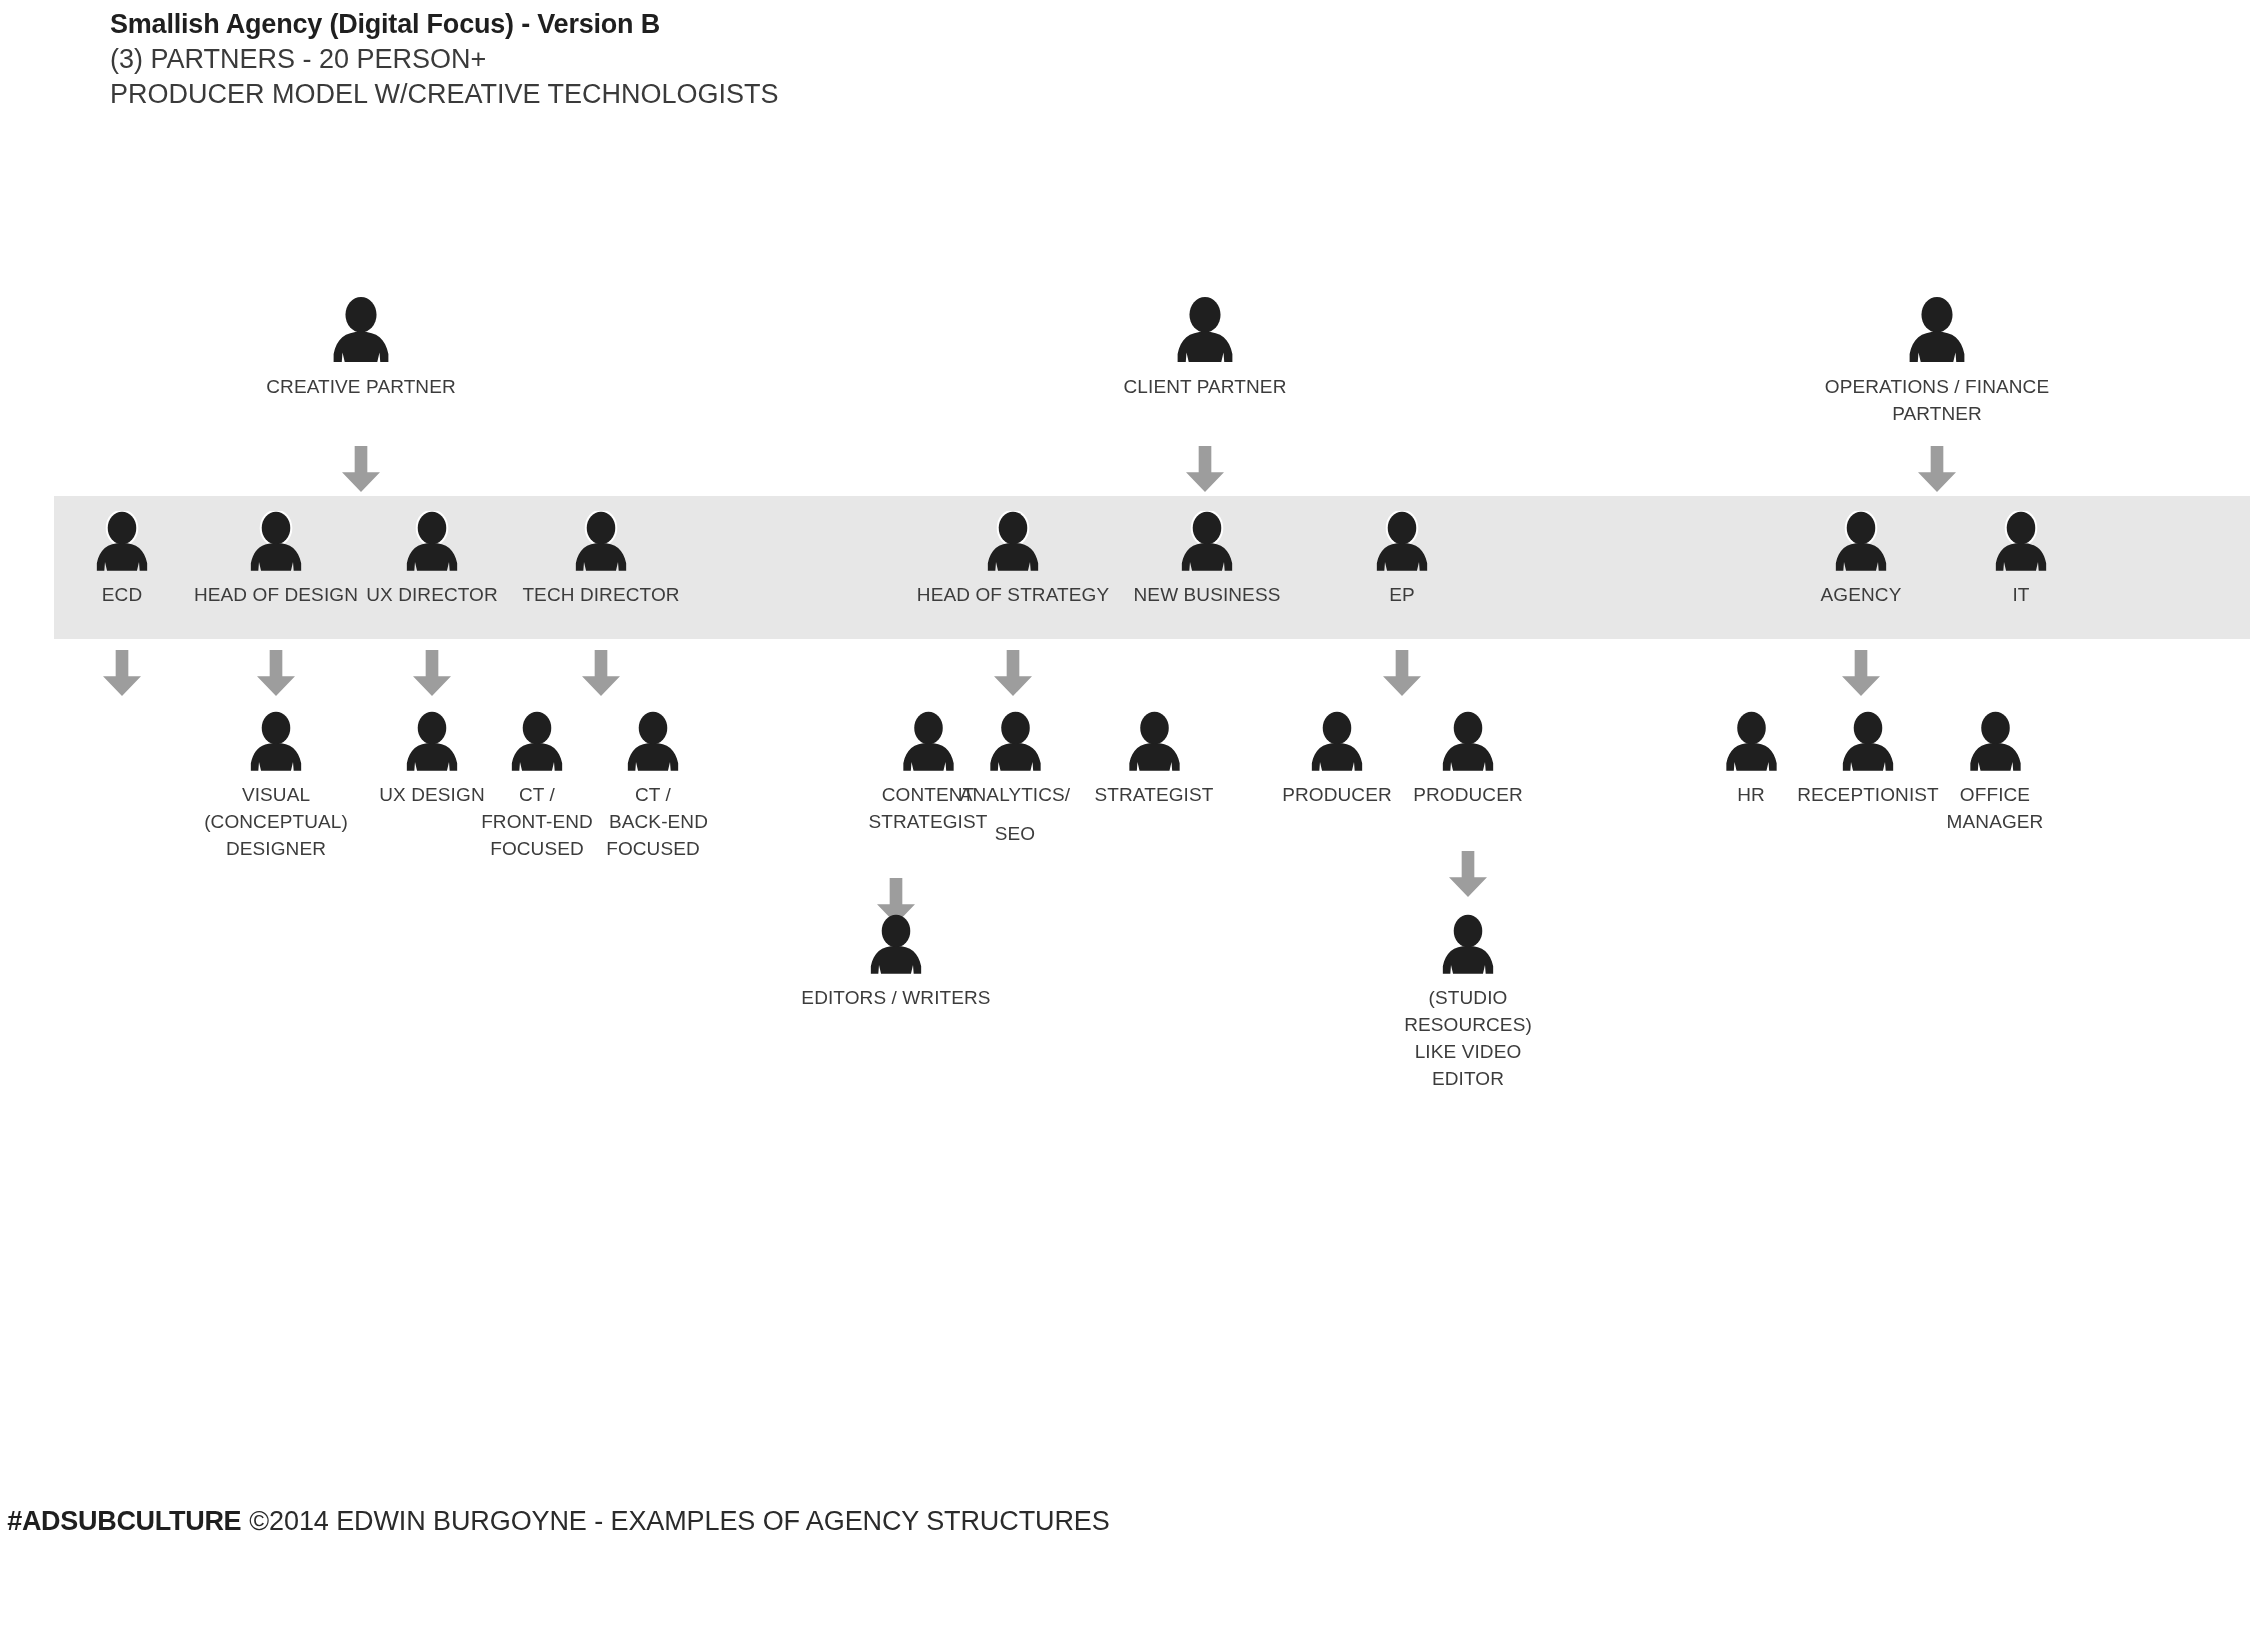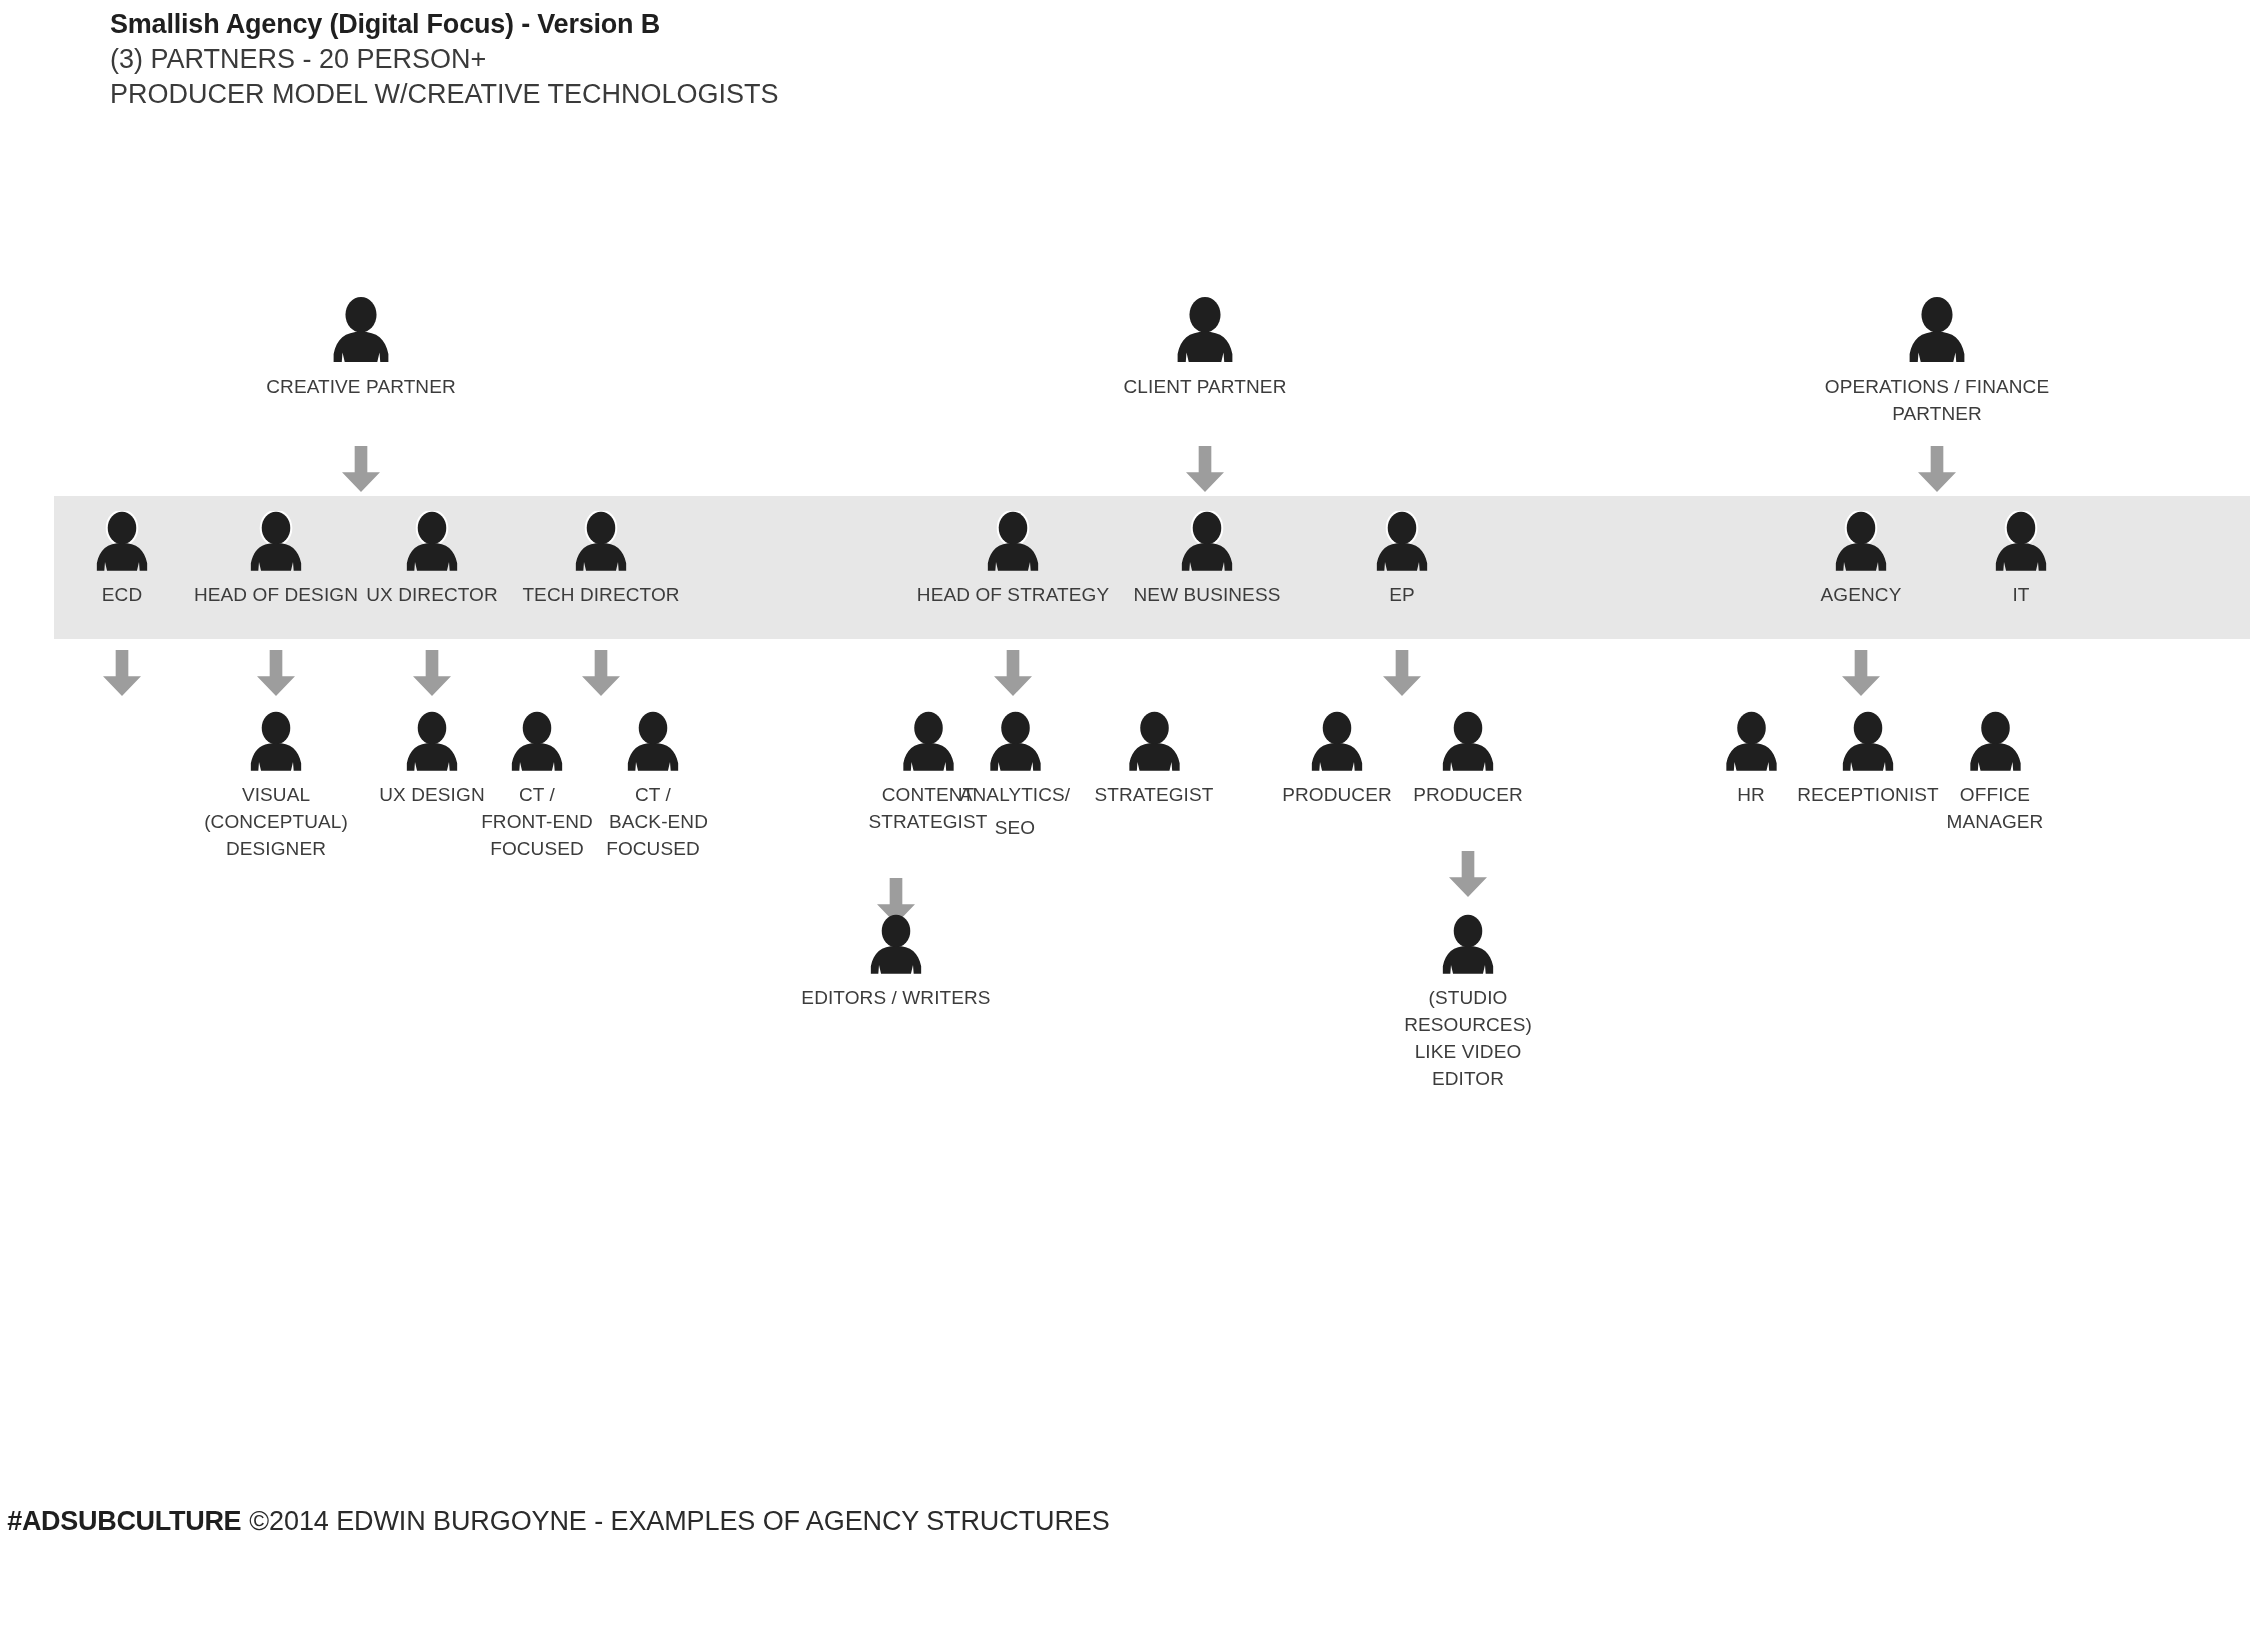--- a/index.html
+++ b/index.html
@@ -291,21 +291,21 @@
     <div class="label wrap">CONTENT</div>
     <div class="label wrap" style="margin-top:0;">STRATEGIST</div>
   </div>
 
   <div class="node" style="left:1015px; top:711px; width:135px;">
     <svg class="person" width="68" height="68" viewBox="0 0 100 100">
       <ellipse cx="50" cy="25" rx="21" ry="24" fill="#1f1f1f"></ellipse>
       <path d="M50 47 C28 47 17 57 13 77 L13 88 L24 88 L25 75 L28 88 L72 88 L75 75 L76 88 L87 88 L87 77 C83 57 72 47 50 47 Z" fill="#1f1f1f"></path>
     </svg>
     <div class="label wrap">ANALYTICS/</div>
-    <div class="label wrap" style="margin-top:6px;">SEO</div>
+    <div class="label wrap" style="margin-top:12px;">SEO</div>
   </div>
 
   <div class="node" style="left:1154px; top:711px; width:171px;">
     <svg class="person" width="68" height="68" viewBox="0 0 100 100">
       <ellipse cx="50" cy="25" rx="21" ry="24" fill="#1f1f1f"></ellipse>
       <path d="M50 47 C28 47 17 57 13 77 L13 88 L24 88 L25 75 L28 88 L72 88 L75 75 L76 88 L87 88 L87 77 C83 57 72 47 50 47 Z" fill="#1f1f1f"></path>
     </svg>
     <div class="label">STRATEGIST</div>
   </div>
 

